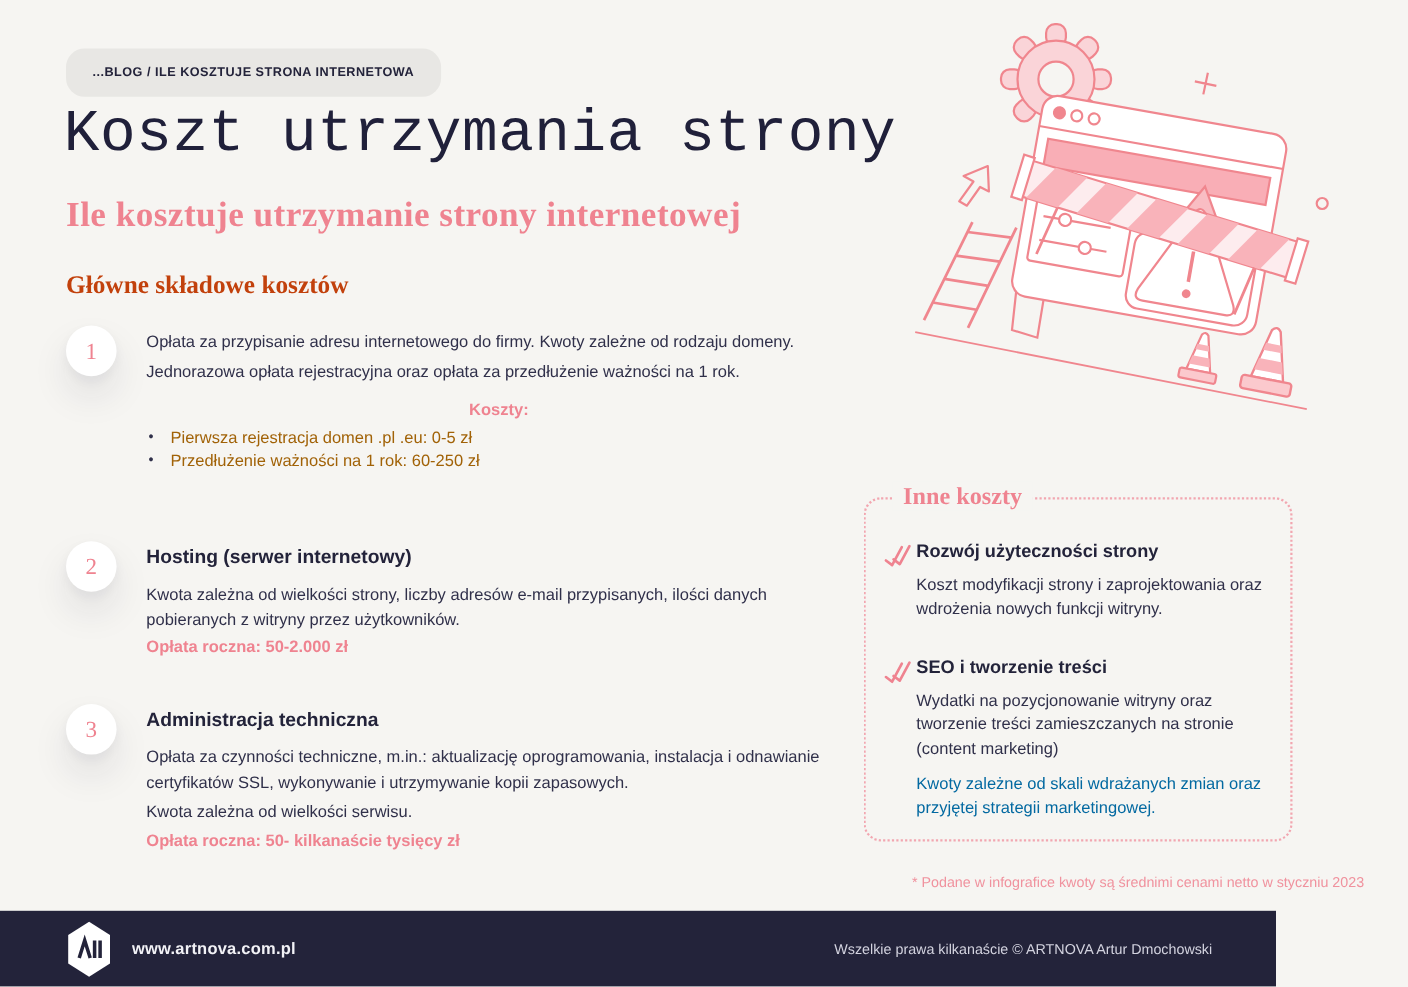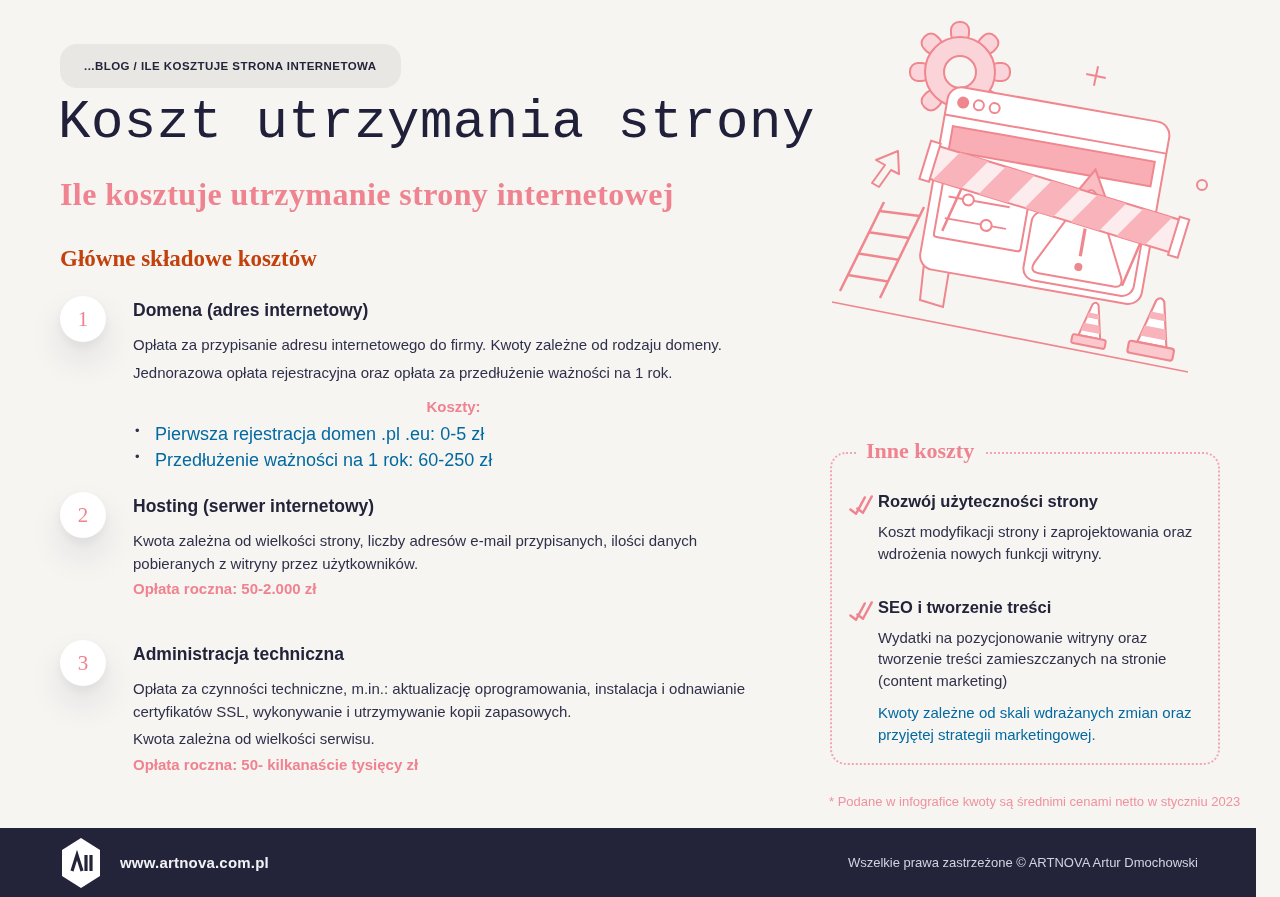--- a/index.html
+++ b/index.html
@@ -35,43 +35,43 @@
     display:flex; align-items:center; justify-content:center;
     font-family:"Liberation Serif", serif; font-size:21px; color:#ef8390;
     box-shadow:0 18px 34px rgba(34,34,58,.10), 0 4px 10px rgba(34,34,58,.05);
   }
   .item-body { margin-left:27px; padding-top:4px; flex:1; }
   .item-title { font-size:17.5px; font-weight:bold; color:#23233a; margin-bottom:13px; }
   .item-body p { font-size:15px; line-height:1.5; color:#30304a; margin-bottom:5px; }
   .costs-label { margin-top:14px; font-size:15px; font-weight:bold; color:#ef8390;text-align:center; }
   ul.bullets { list-style:none; margin-top:7px; }
   ul.bullets li {
-    position:relative; padding-left:22px; font-size:18px; line-height:1.42; color:#0369a1;
+    position:relative; padding-left:22px; font-size:15px; line-height:1.42; color:#a16207;
   }
   ul.bullets li::before { content:"•"; position:absolute; left:2px; top:0; font-size:13px; color:#30304a; }
   .price-note { margin-top:2px; font-size:15px; font-weight:bold; color:#ef8390; }
   
   .other-costs {
-    position:absolute; left:830px; top:452px; width:390px; height:313px;
+    position:absolute; left:785px; top:452px; width:390px; height:313px;
     border:2px dotted #f2a6b0; border-radius:16px; padding:38px 24px 0 16px;
   }
   .other-costs-title {
     position:absolute; top:-16px; left:24px; background:#f6f5f2; padding:0 10px;
     font-family:"Liberation Serif", serif; font-weight:bold; font-size:22px; color:#ef8390;
   }
   .oc-item { display:flex; margin-bottom:33px; }
   .oc-icon { flex:0 0 30px; padding-top:3px; }
   .oc-title { font-size:16.5px; font-weight:bold; color:#23233a; margin-bottom:10px; }
   .oc-body { font-size:15px; line-height:1.45; color:#30304a; }
   .oc-note { font-size:15px; line-height:1.45; color:#0369a1; margin-top:10px; }
   
   .footnote { position:absolute; left:829px; top:794px; font-size:13px; color:#f0929e; }
   
   .footer {
-    position:absolute; left:0; top:828px; width:1256px; height:69px; background:#23233a;
+    position:absolute; left:0; top:828px; width:1160px; height:69px; background:#23233a;
     display:flex; align-items:center; justify-content:space-between; padding:0 58px;
   }
   .footer-left { display:flex; align-items:center; gap:16px; }
   .footer-site { color:#f2f2f6; font-size:15px; font-weight:bold; letter-spacing:.2px; cursor:pointer; }
   .footer-copy { color:#d3d3df; font-size:13px; }
   
   .illustration { position:absolute; left:820px; top:10px; width:400px; height:380px; }
 </style>
 </head>
 <body>
@@ -82,21 +82,20 @@
     <span>...BLOG / ILE KOSZTUJE STRONA INTERNETOWA</span>
   </div>
 
   <h1 class="title">Koszt utrzymania strony</h1>
   <h2 class="subtitle">Ile kosztuje utrzymanie strony internetowej</h2>
   <h3 class="section-title">Główne składowe kosztów</h3>
 
   <div class="item item-1">
     <div class="num-badge">1</div>
     <div class="item-body">
-      <div class="item-title">Domena (adres internetowy)</div>
       <p>Opłata za przypisanie adresu internetowego do firmy. Kwoty zależne od rodzaju domeny.</p>
       <p>Jednorazowa opłata rejestracyjna oraz opłata za przedłużenie ważności na 1 rok.</p>
       <div class="costs-label">Koszty:</div>
       <ul class="bullets">
         <li>Pierwsza rejestracja domen .pl .eu: 0-5 zł</li>
         <li>Przedłużenie ważności na 1 rok: 60-250 zł</li>
       </ul>
     </div>
   </div>
 
@@ -241,16 +240,16 @@
       <svg width="46" height="52" viewBox="0 0 46 52">
         <path d="M23 1 L42 13 L42 39 L23 51 L4 39 L4 13 Z" fill="#ffffff"></path>
         <g stroke="#23233a" stroke-width="3.2" fill="none">
           <path d="M14 34 L19 18 L24 34"></path>
           <path d="M28 18 V34"></path>
           <path d="M33 18 V34"></path>
         </g>
       </svg>
       <span class="footer-site">www.artnova.com.pl</span>
     </div>
-    <span class="footer-copy">Wszelkie prawa zastrzeżone © ARTNOVA Artur Dmochowski</span>
+    <span class="footer-copy">Wszelkie prawa kilkanaście © ARTNOVA Artur Dmochowski</span>
   </div>
 
 </div>
 
 </body></html>

